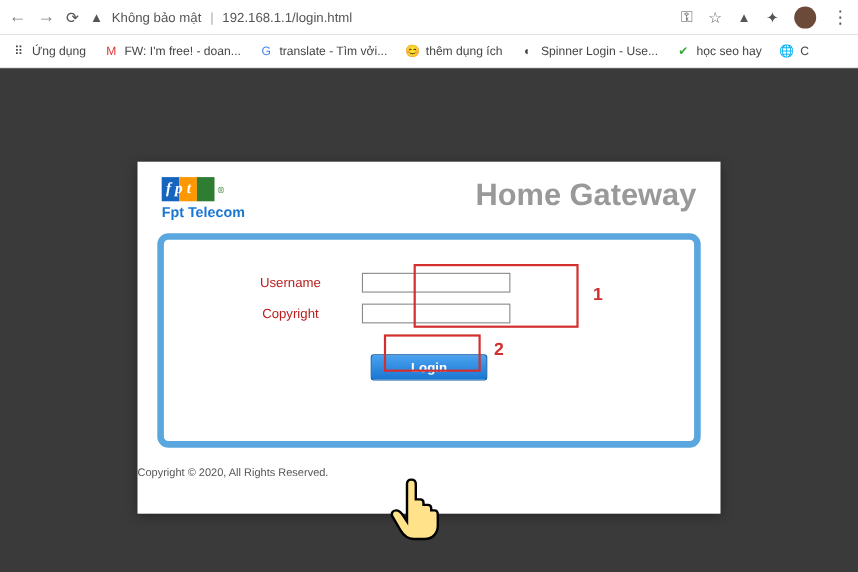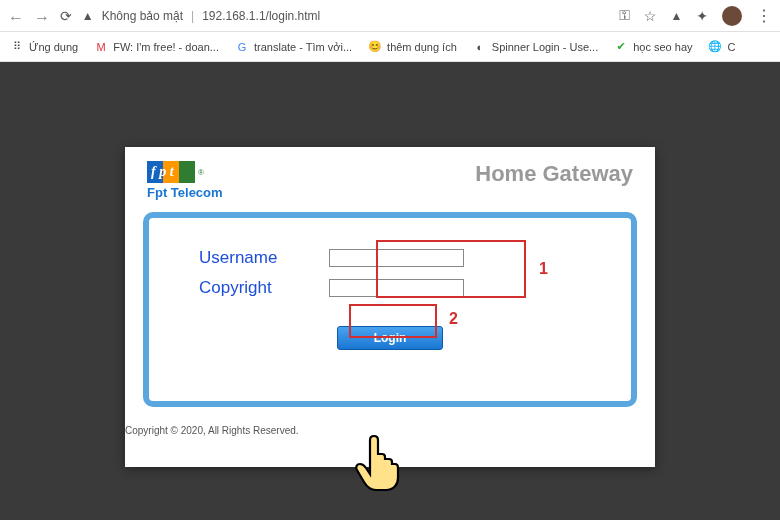--- a/index.html
+++ b/index.html
@@ -24,25 +24,25 @@
 .page-area { position: relative; height: 458px; background: #3a3a3a; }
 
 
 .modal { position: absolute; left: 125px; top: 85px; width: 530px; height: 320px; background: #fff; box-shadow: 0 2px 10px rgba(0,0,0,0.4); }
 .modal-header { display: flex; justify-content: space-between; align-items: flex-start; padding: 14px 22px 4px 22px; }
 .logo-block { }
 .logo-img { display: flex; align-items: center; }
 .logo-sq { width: 16px; height: 22px; display: inline-block; }
 .logo-txt { font-family: Georgia, serif; font-style: italic; }
 .brand-text { color: #1976d2; font-weight: bold; font-size: 13px; margin-top: 2px; }
-.gateway-title { color: #999; font-size: 22px; font-weight: bold; }
+.gateway-title { color: #999; font-size: 28px; font-weight: bold; }
 
 .login-panel { margin: 8px 18px 0 18px; border: 6px solid #5aa7e0; border-radius: 10px; background: #fff; padding: 30px 20px 20px 20px; position: relative; height: 195px; }
 .form-row { display: flex; align-items: center; margin-bottom: 10px; }
-.form-label { width: 160px; font-size: 17px; color: #1d4ed8; padding-left: 30px; }
+.form-label { width: 160px; font-size: 12px; color: #b91c1c; padding-left: 30px; text-align: center; }
 .form-input { width: 135px; height: 18px; border: 1px solid #888; font-size: 11px; padding: 0 3px; }
 
 .highlight-box-1 { position: absolute; border: 2px solid #d32f2f; left: 227px; top: 22px; width: 150px; height: 58px; pointer-events: none; }
 .annotation-1 { position: absolute; left: 390px; top: 42px; color: #d32f2f; font-size: 16px; font-weight: bold; }
 
 .login-btn-wrap { text-align: center; margin-top: 28px; position: relative; }
 .login-btn { background: linear-gradient(#4aa3f0, #1976d2); color: #fff; border: 1px solid #0d5aa7; border-radius: 3px; padding: 4px 36px; font-size: 12px; font-weight: bold; cursor: pointer; }
 .highlight-box-2 { position: absolute; border: 2px solid #d32f2f; left: 200px; top: 86px; width: 88px; height: 34px; pointer-events: none; }
 .annotation-2 { position: absolute; left: 300px; top: 92px; color: #d32f2f; font-size: 16px; font-weight: bold; }
 

